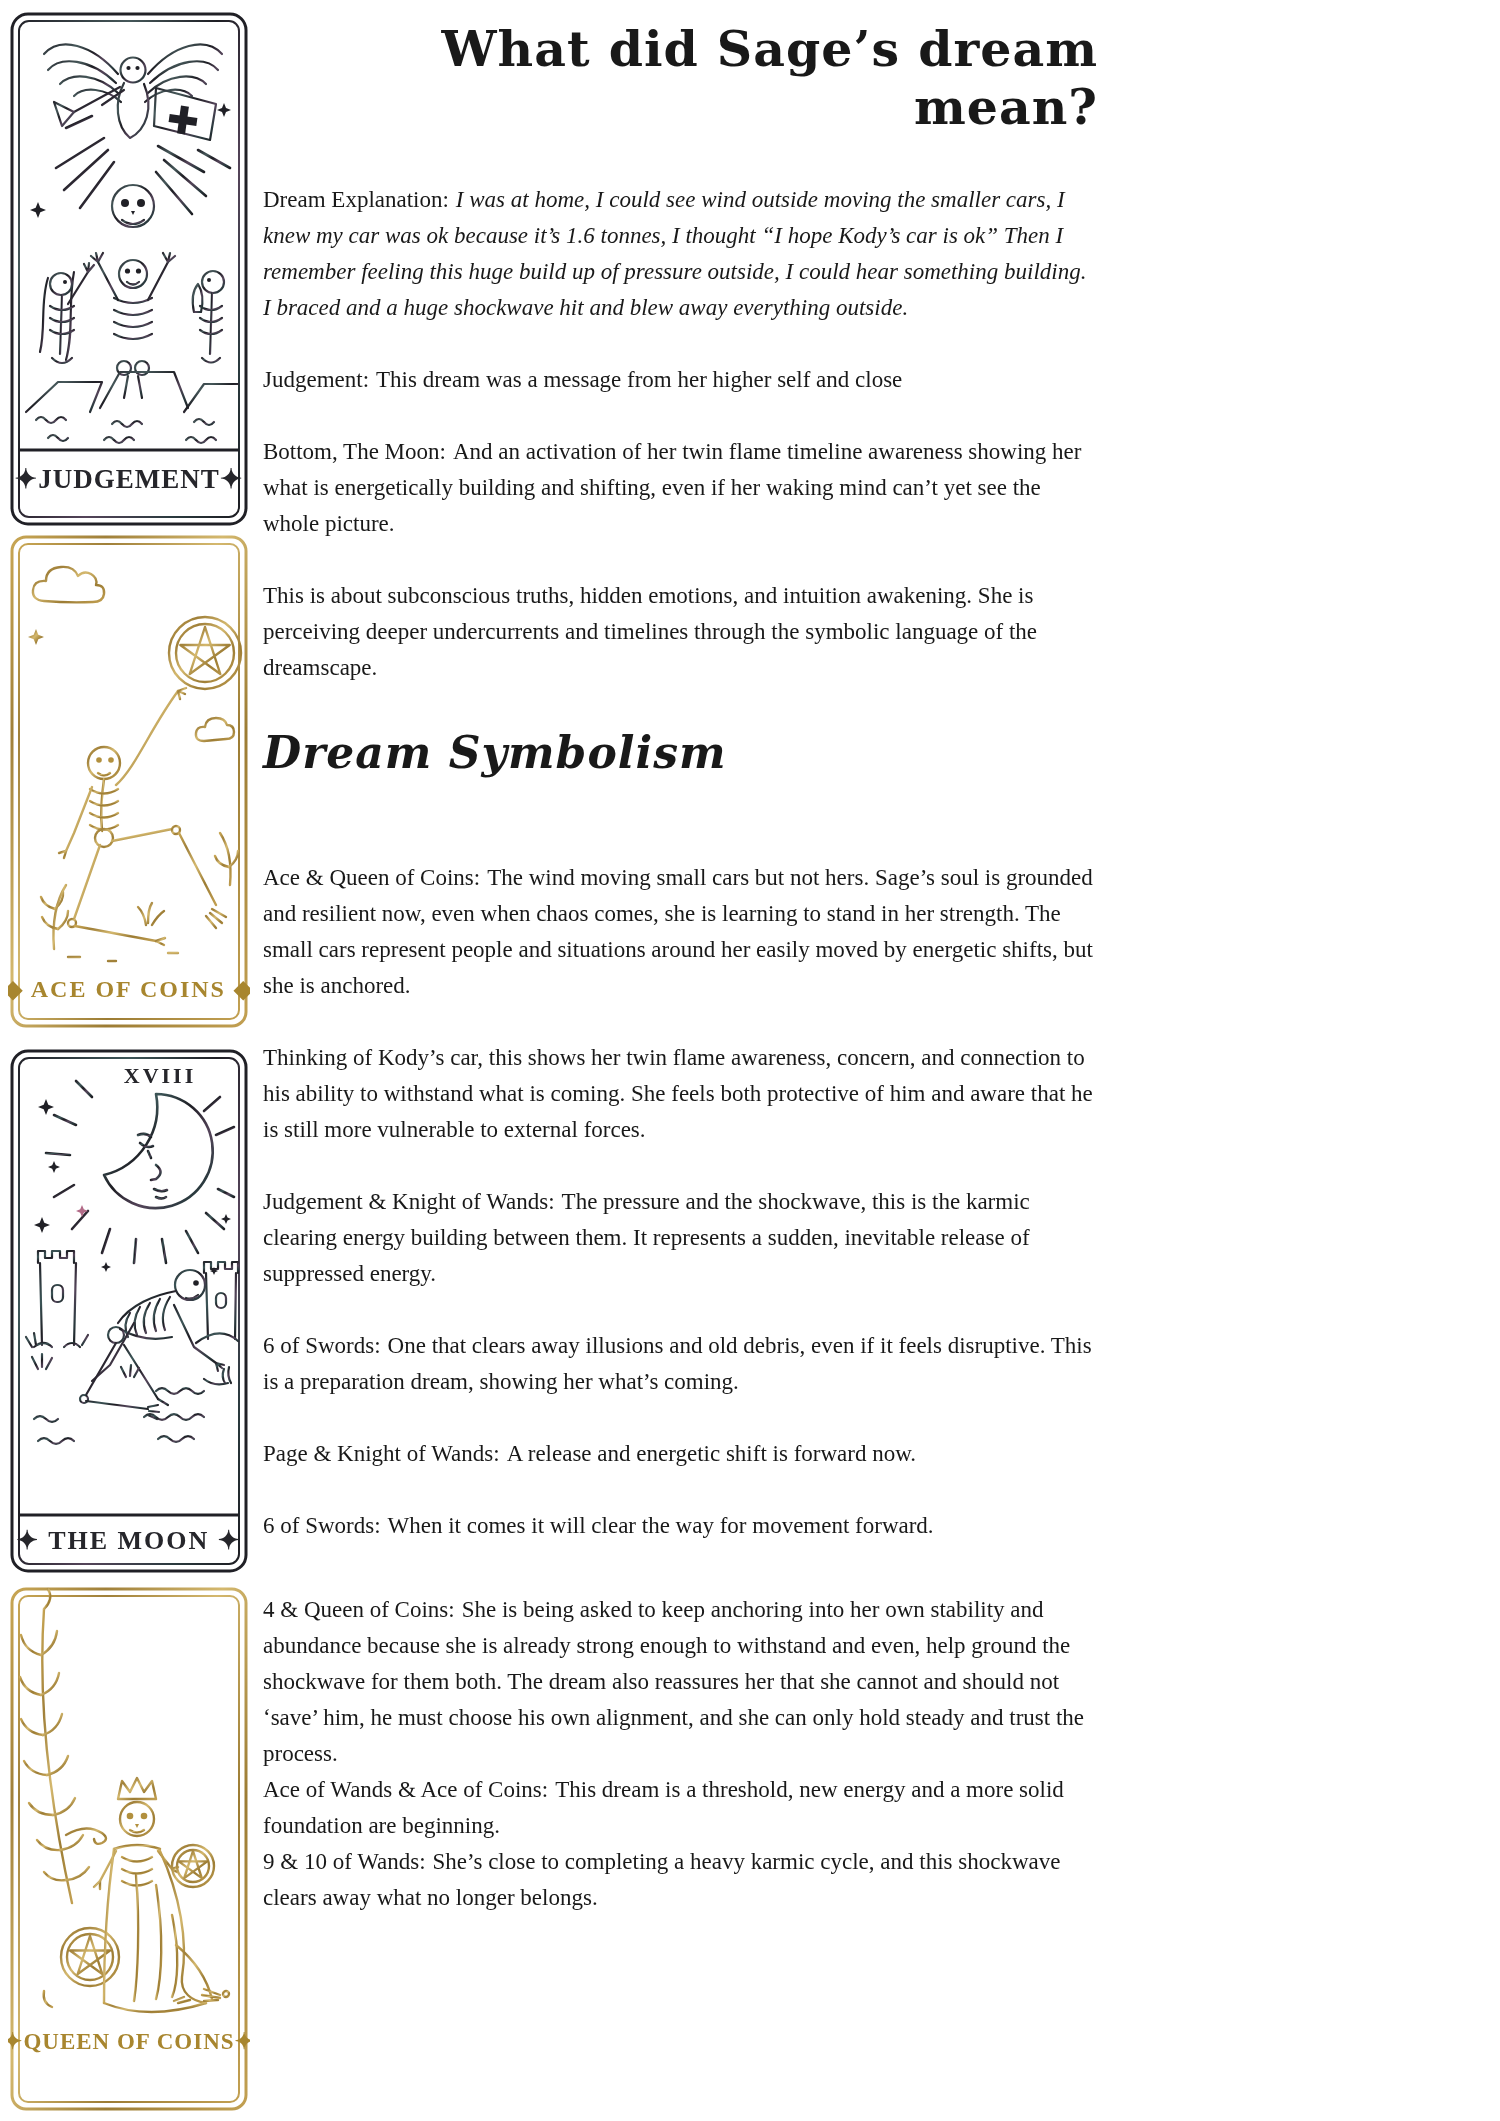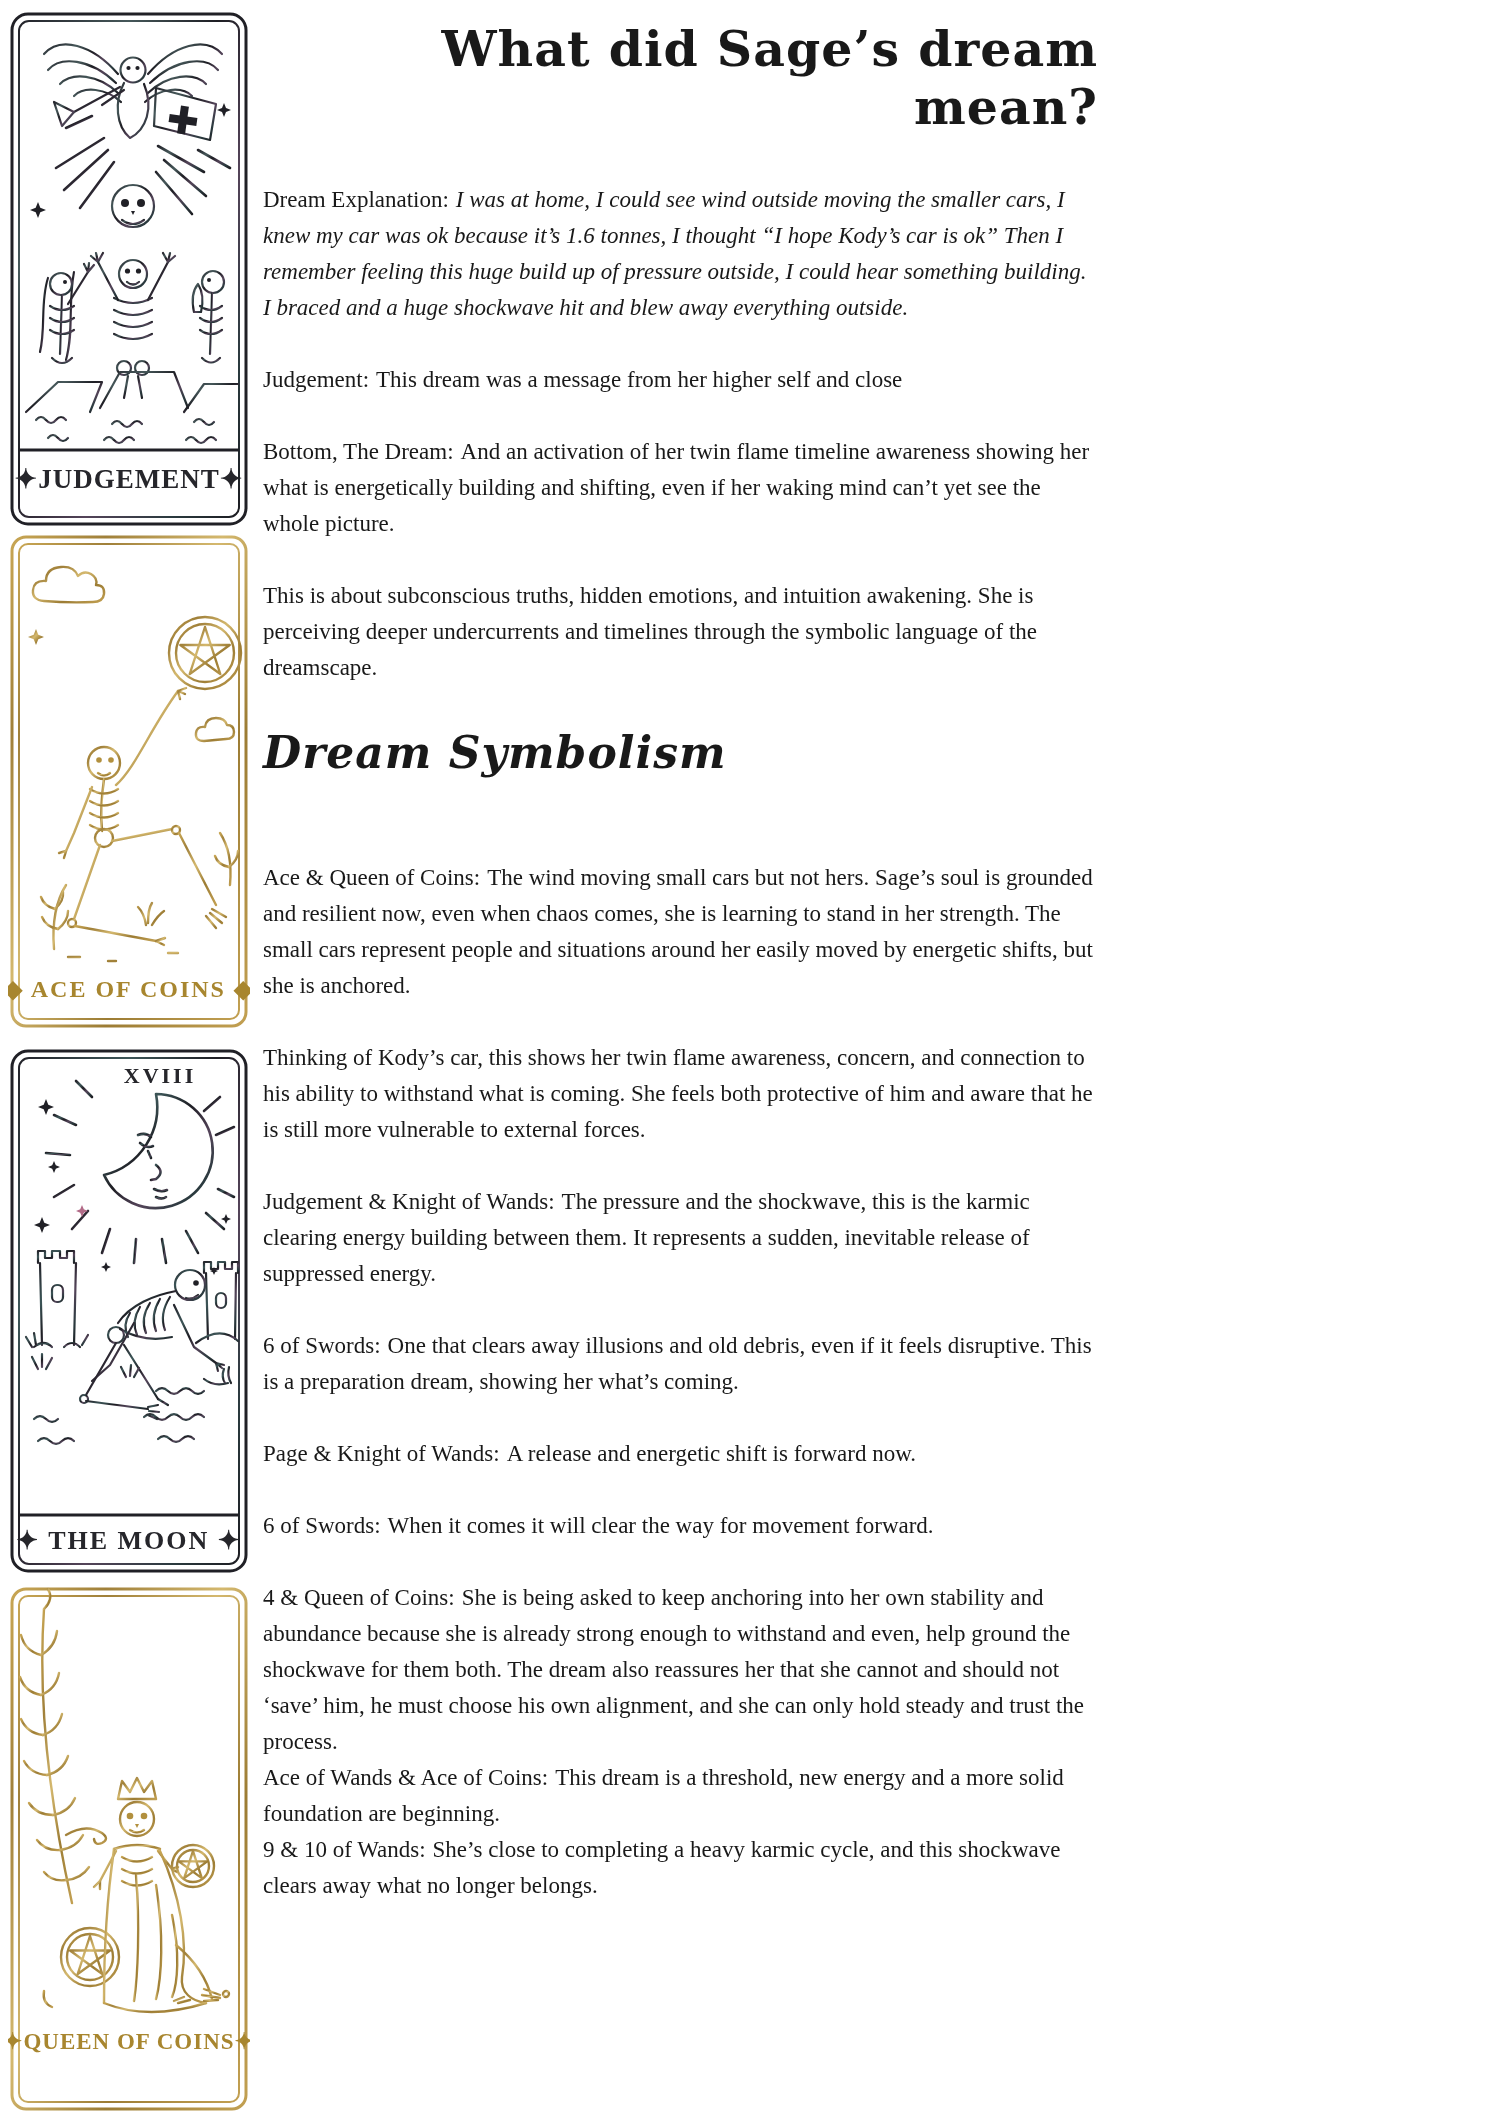--- a/index.html
+++ b/index.html
@@ -435,21 +435,21 @@
 
   <p class="para first">
     <strong class="lead">Dream Explanation:</strong><em>I was at home, I could see wind outside moving the smaller cars, I knew my car was ok because it’s 1.6 tonnes, I thought “I hope Kody’s car is ok” Then I remember feeling this huge build up of pressure outside, I could hear something building. I braced and a huge shockwave hit and blew away everything outside.</em>
   </p>
 
   <p class="para">
     <strong class="lead">Judgement:</strong><span>This dream was a message from her higher self and close</span>
   </p>
 
   <p class="para">
-    <strong class="lead">Bottom, The Dream:</strong><span>And an activation of her twin flame timeline awareness showing her what is energetically building and shifting, even if her waking mind can’t yet see the whole picture.</span>
+    <strong class="lead">Bottom, The Moon:</strong><span>And an activation of her twin flame timeline awareness showing her what is energetically building and shifting, even if her waking mind can’t yet see the whole picture.</span>
   </p>
 
   <p class="para">
     <span>This is about subconscious truths, hidden emotions, and intuition awakening. She is perceiving deeper undercurrents and timelines through the symbolic language of the dreamscape.</span>
   </p>
 
   <h2 class="script2">Dream Symbolism</h2>
 
   <p class="para after-h2">
     <strong class="lead">Ace &amp; Queen of Coins:</strong><span>The wind moving small cars but not hers. Sage’s soul is grounded and resilient now, even when chaos comes, she is learning to stand in her strength. The small cars represent people and situations around her easily moved by energetic shifts, but she is anchored.</span>
@@ -469,21 +469,21 @@
 
   <p class="para">
     <strong class="lead">Page &amp; Knight of Wands:</strong><span>A release and energetic shift is forward now.</span>
   </p>
 
   <p class="para">
     <strong class="lead">6 of Swords:</strong><span>When it comes it will clear the way for movement forward.</span>
   </p>
 
   <div class="tight">
-    <p class="para" style="margin-top:36px;">
+    <p class="para" style="margin-top:48px;">
       <strong class="lead">4 &amp; Queen of Coins:</strong><span>She is being asked to keep anchoring into her own stability and abundance because she is already strong enough to withstand and even, help ground the shockwave for them both. The dream also reassures her that she cannot and should not ‘save’ him, he must choose his own alignment, and she can only hold steady and trust the process.</span>
     </p>
     <p class="para">
       <strong class="lead">Ace of Wands &amp; Ace of Coins:</strong><span>This dream is a threshold, new energy and a more solid foundation are beginning.</span>
     </p>
     <p class="para">
       <strong class="lead">9 &amp; 10 of Wands:</strong><span>She’s close to completing a heavy karmic cycle, and this shockwave clears away what no longer belongs.</span>
     </p>
   </div>
 </main>

